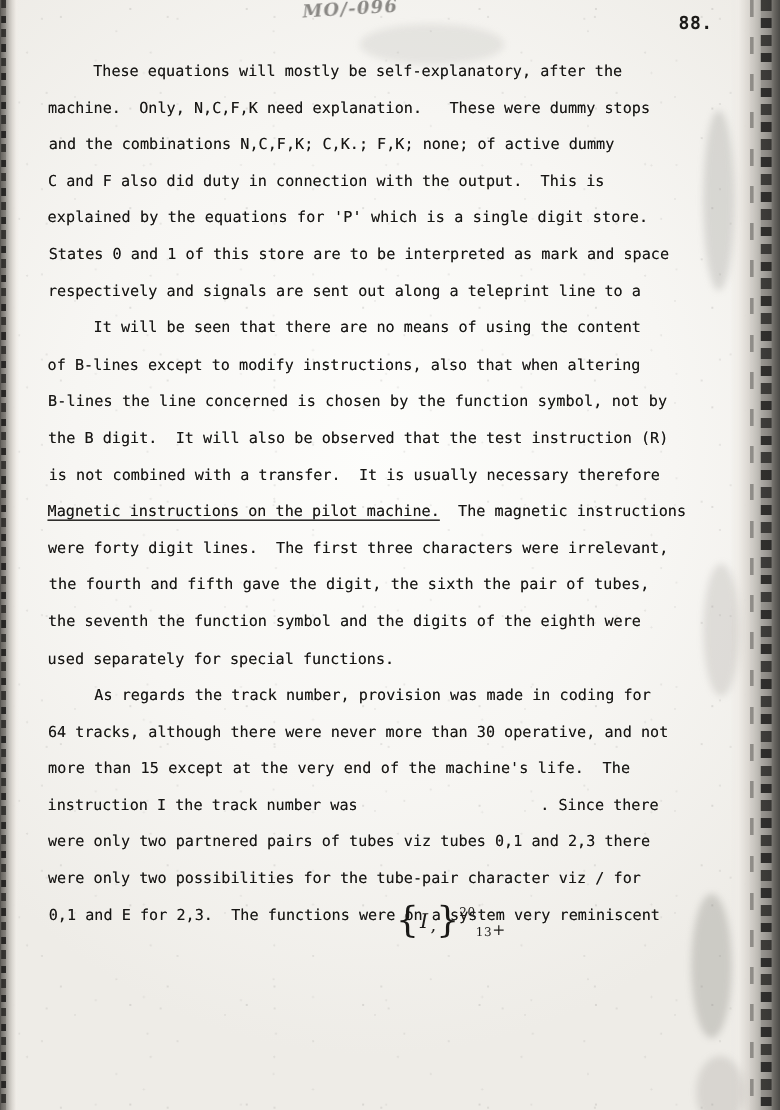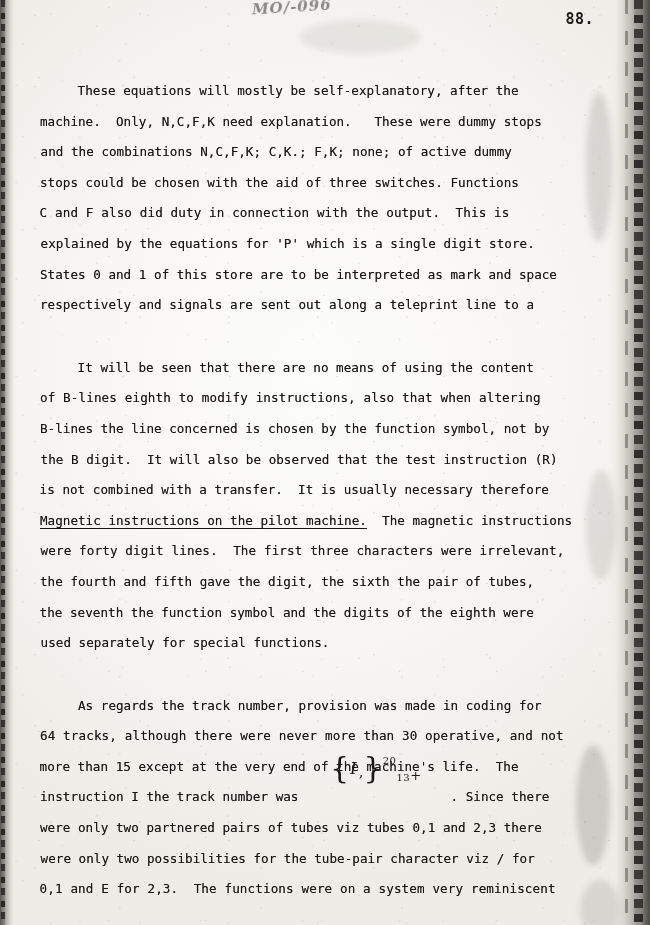--- a/index.html
+++ b/index.html
@@ -155,21 +155,21 @@
   .tl {
     display: block;
     height: 30.6px;
     line-height: 30.6px;
     font-size: 12.6px;
     color: #171614;
     white-space: pre;
     letter-spacing: .02px;
     text-shadow: 0 0 .5px rgba(23,22,20,.55);
   }
-  .tl.indent { padding-left: 38px; margin-top: 32px; }
+  .tl.indent { padding-left: 38px; }
   .tl u {
     text-decoration: underline;
     text-underline-offset: 3px;
     text-decoration-thickness: 1.2px;
   }
 
   
   .tl:nth-child(3n)   { margin-left: .6px; }
   .tl:nth-child(4n+1) { margin-left: -.4px; }
   .tl:nth-child(5n)   { letter-spacing: .12px; }
@@ -235,27 +235,26 @@
   <div class="content">
 
     <div class="hand-annotation">MO/-096</div>
 
     <div class="page-number">88.</div>
 
     <div class="body">
       <span class="tl indent">These equations will mostly be self-explanatory, after the</span>
       <span class="tl">machine.  Only, N,C,F,K need explanation.   These were dummy stops</span>
       <span class="tl">and the combinations N,C,F,K; C,K.; F,K; none; of active dummy</span>
-      <span class="tl">stops could be chosen with the aid of three switches. Functions</span>
       <span class="tl">C and F also did duty in connection with the output.  This is</span>
       <span class="tl">explained by the equations for 'P' which is a single digit store.</span>
       <span class="tl">States 0 and 1 of this store are to be interpreted as mark and space</span>
       <span class="tl">respectively and signals are sent out along a teleprint line to a</span>
       <span class="tl indent">It will be seen that there are no means of using the content</span>
-      <span class="tl">of B-lines eighth to modify instructions, also that when altering</span>
+      <span class="tl">of B-lines except to modify instructions, also that when altering</span>
       <span class="tl">B-lines the line concerned is chosen by the function symbol, not by</span>
       <span class="tl">the B digit.  It will also be observed that the test instruction (R)</span>
       <span class="tl">is not combined with a transfer.  It is usually necessary therefore</span>
       <span class="tl"><u>Magnetic instructions on the pilot machine.</u><span>  The magnetic instructions</span></span>
       <span class="tl">were forty digit lines.  The first three characters were irrelevant,</span>
       <span class="tl">the fourth and fifth gave the digit, the sixth the pair of tubes,</span>
       <span class="tl">the seventh the function symbol and the digits of the eighth were</span>
       <span class="tl">used separately for special functions.</span>
       <span class="tl indent">As regards the track number, provision was made in coding for</span>
       <span class="tl">64 tracks, although there were never more than 30 operative, and not</span>

